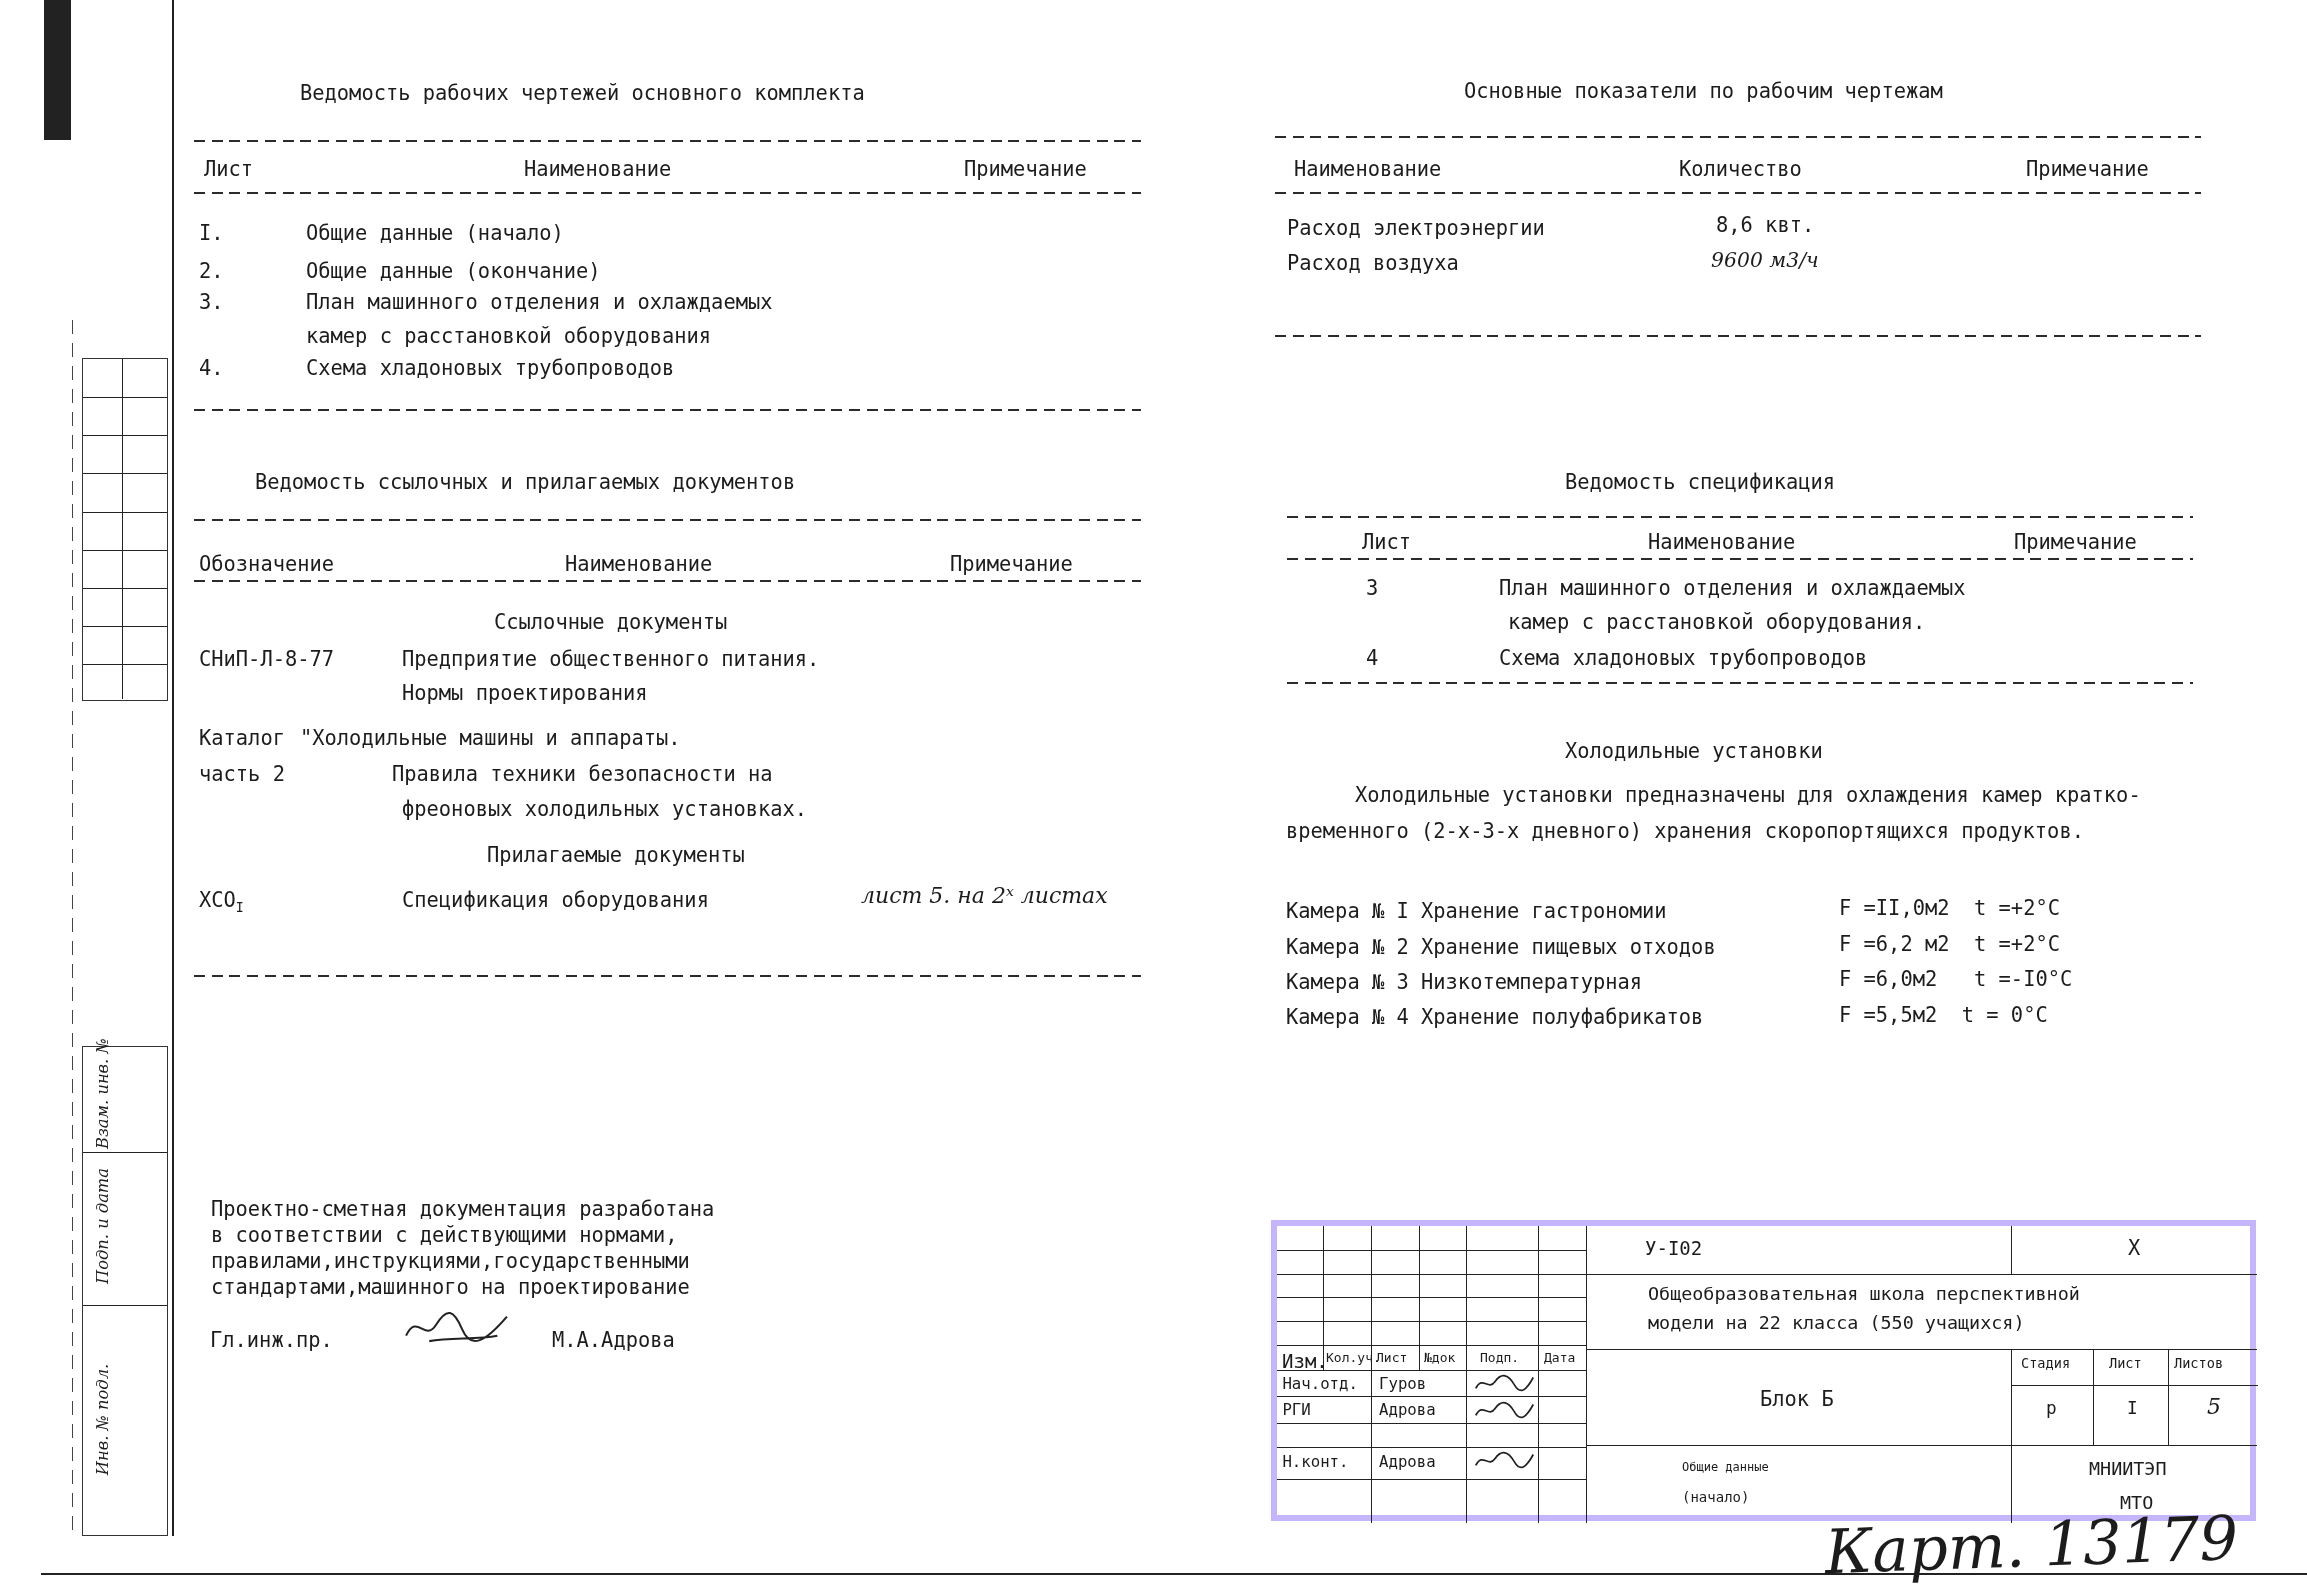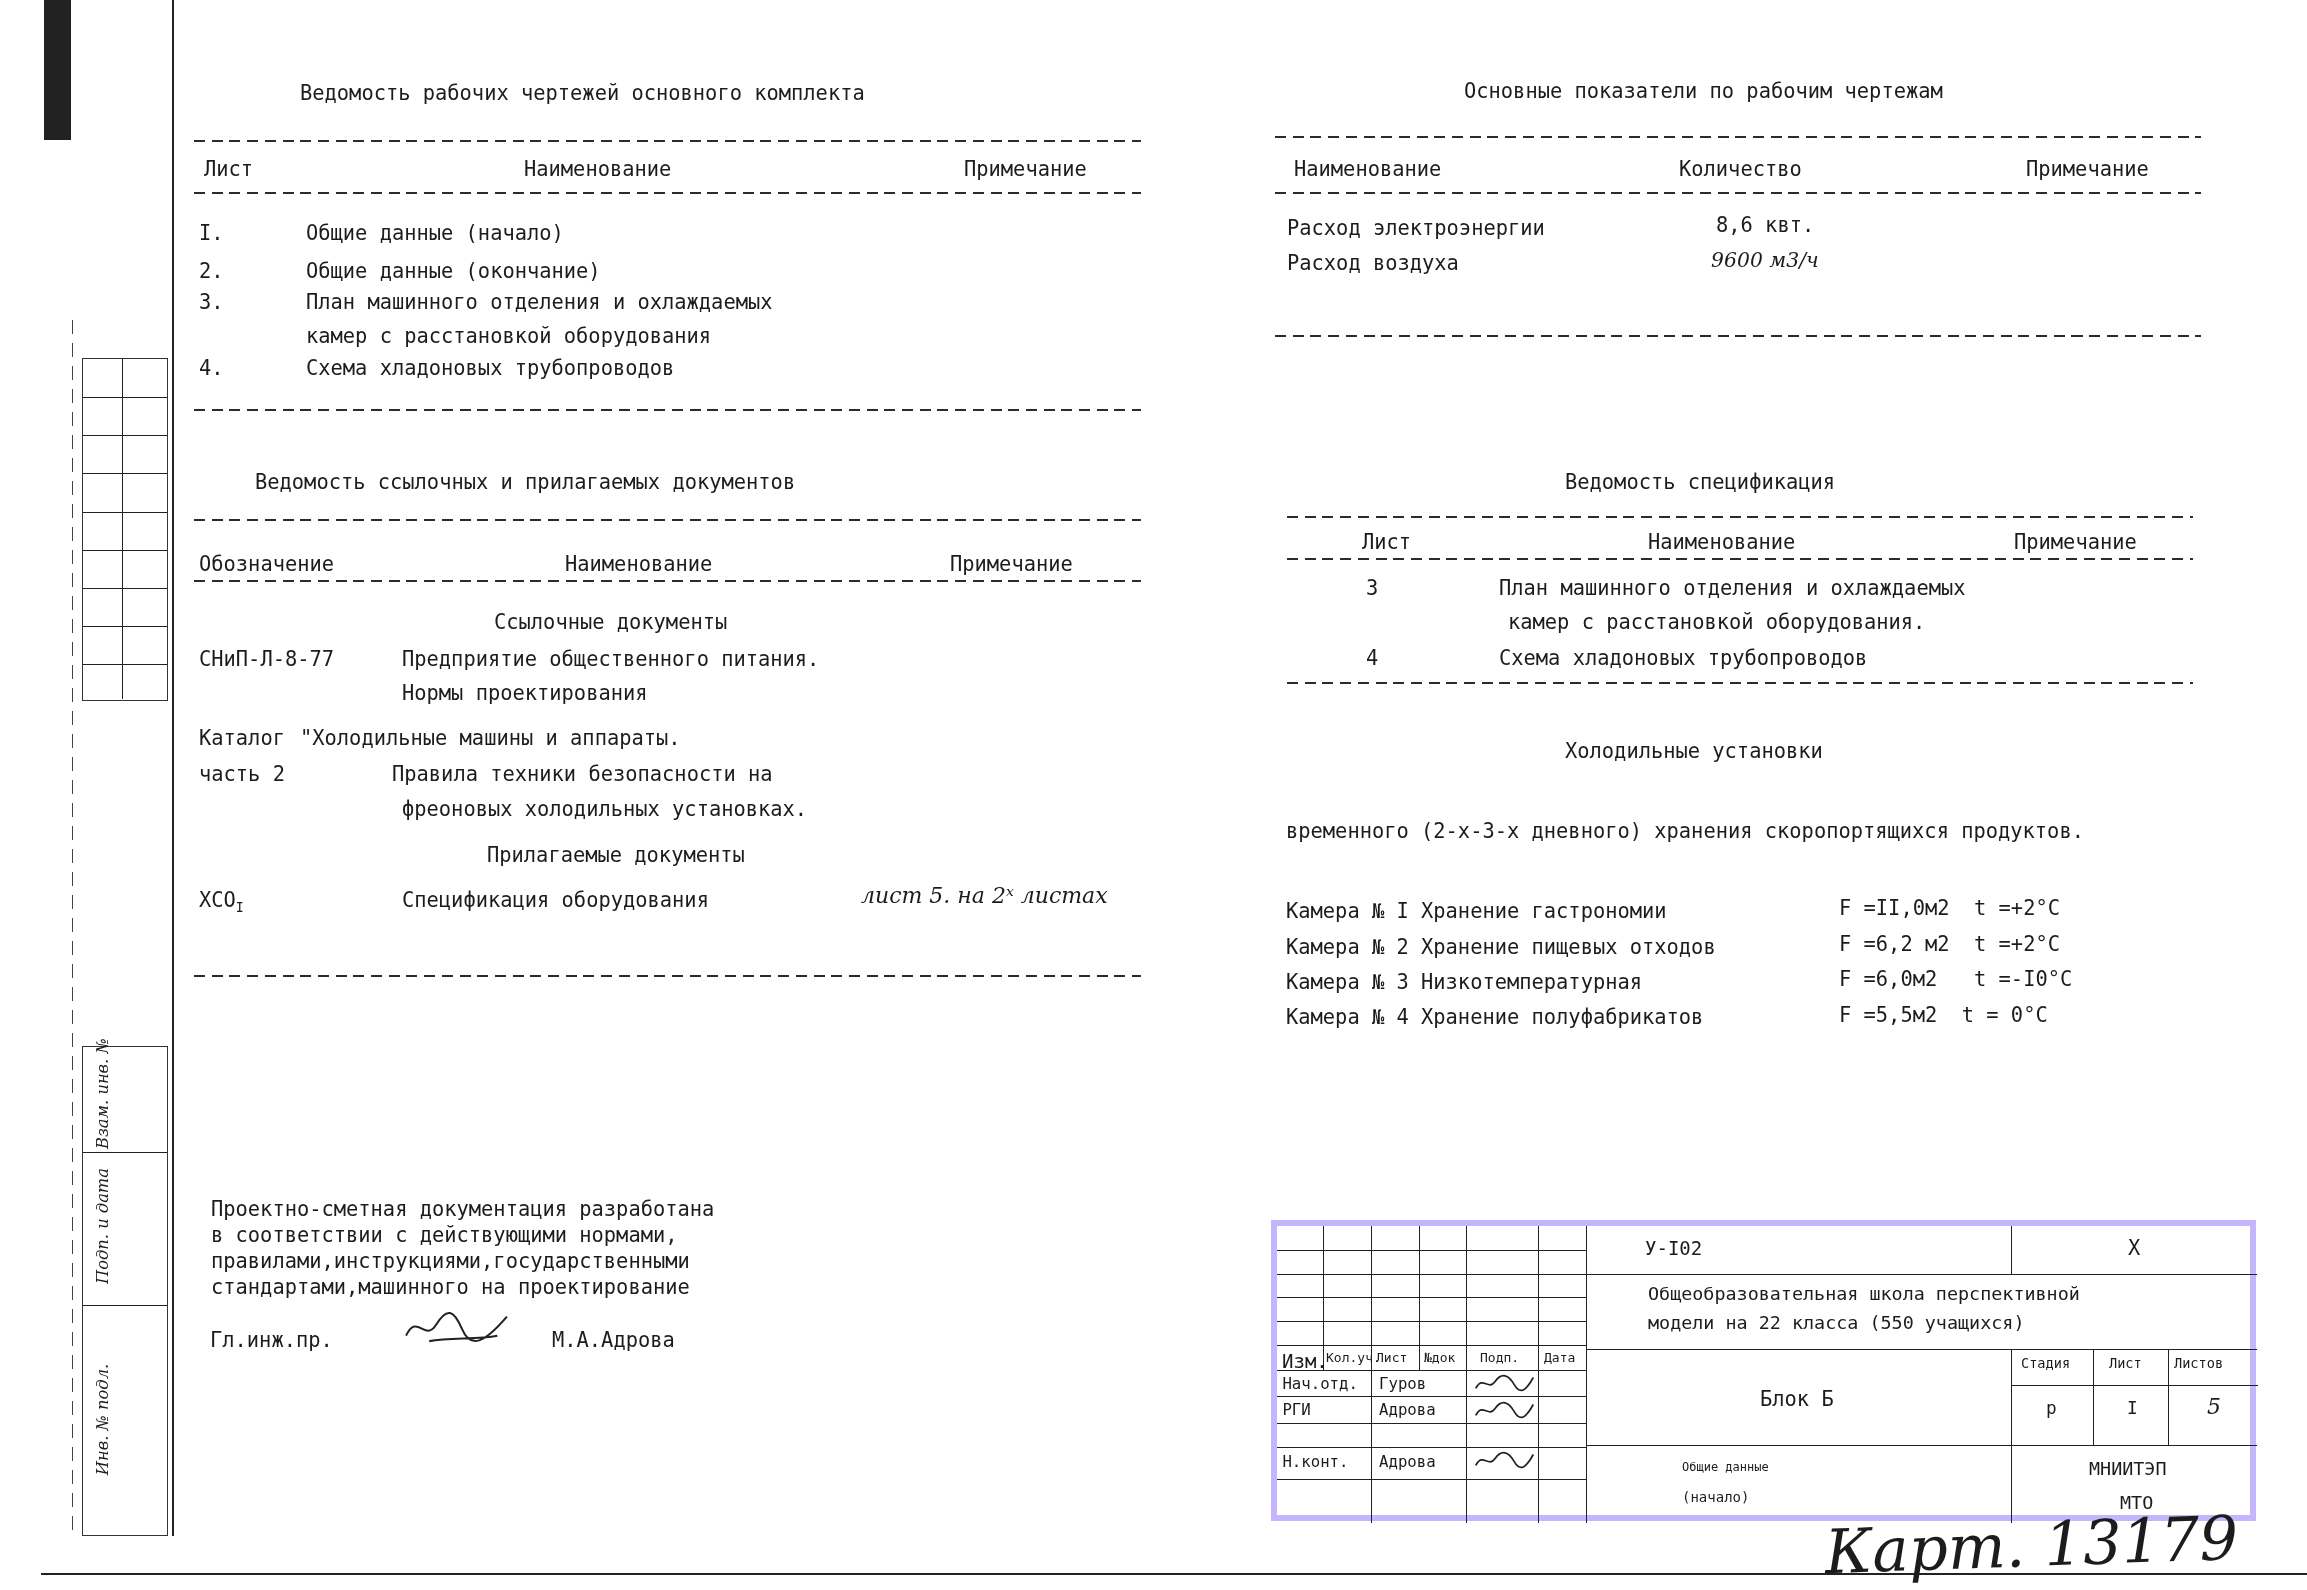--- a/index.html
+++ b/index.html
@@ -126,20 +126,21 @@
   <div class="t" style="left:2014px;top:531px">Примечание</div>
   <div class="dash" style="left:1287px;top:558px;width:906px"></div>
   <div class="t" style="left:1366px;top:577px">3</div>
   <div class="t" style="left:1499px;top:577px">План машинного отделения и охлаждаемых</div>
   <div class="t" style="left:1508px;top:611px">камер с расстановкой оборудования.</div>
   <div class="t" style="left:1366px;top:647px">4</div>
   <div class="t" style="left:1499px;top:647px">Схема хладоновых трубопроводов</div>
   <div class="dash" style="left:1287px;top:682px;width:906px"></div>
 
   <div class="t" style="left:1565px;top:740px">Холодильные установки</div>
+  <div class="t" style="left:1355px;top:784px">Холодильные установки предназначены для охлаждения камер кратко-</div>
   <div class="t" style="left:1286px;top:820px">временного (2-х-3-х дневного) хранения скоропортящихся продуктов.</div>
 
   <div class="t" style="left:1286px;top:900px">Камера № I Хранение гастрономии</div>
   <div class="t" style="left:1839px;top:897px">F =II,0м2  t =+2°С</div>
   <div class="t" style="left:1286px;top:936px">Камера № 2 Хранение пищевых отходов</div>
   <div class="t" style="left:1839px;top:933px">F =6,2 м2  t =+2°С</div>
   <div class="t" style="left:1286px;top:971px">Камера № 3 Низкотемпературная</div>
   <div class="t" style="left:1839px;top:968px">F =6,0м2   t =-I0°С</div>
   <div class="t" style="left:1286px;top:1006px">Камера № 4 Хранение полуфабрикатов</div>
   <div class="t" style="left:1839px;top:1004px">F =5,5м2  t = 0°С</div>

